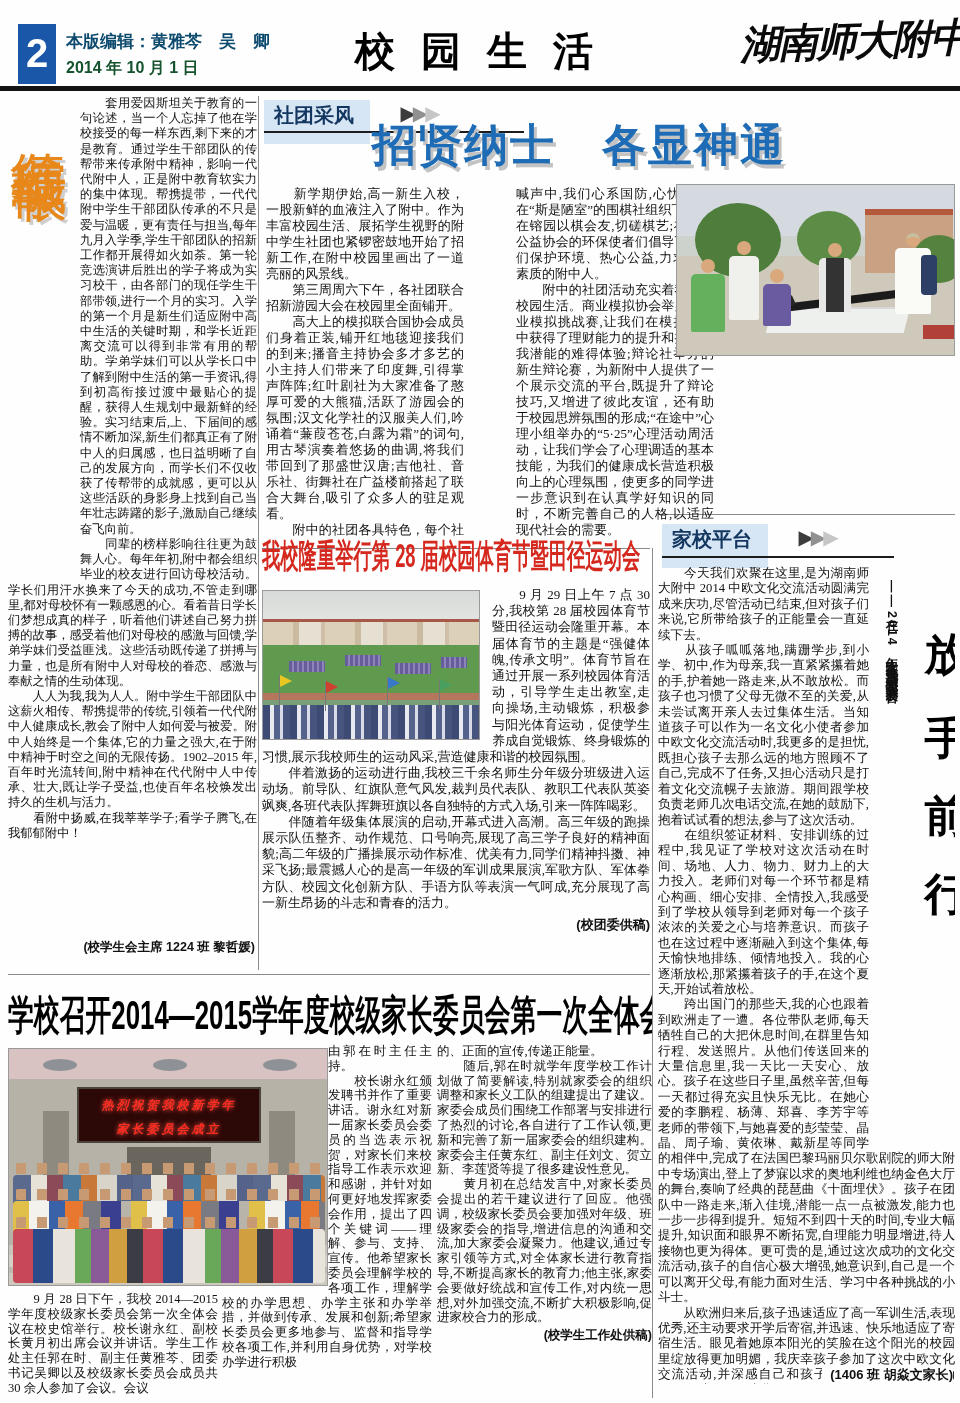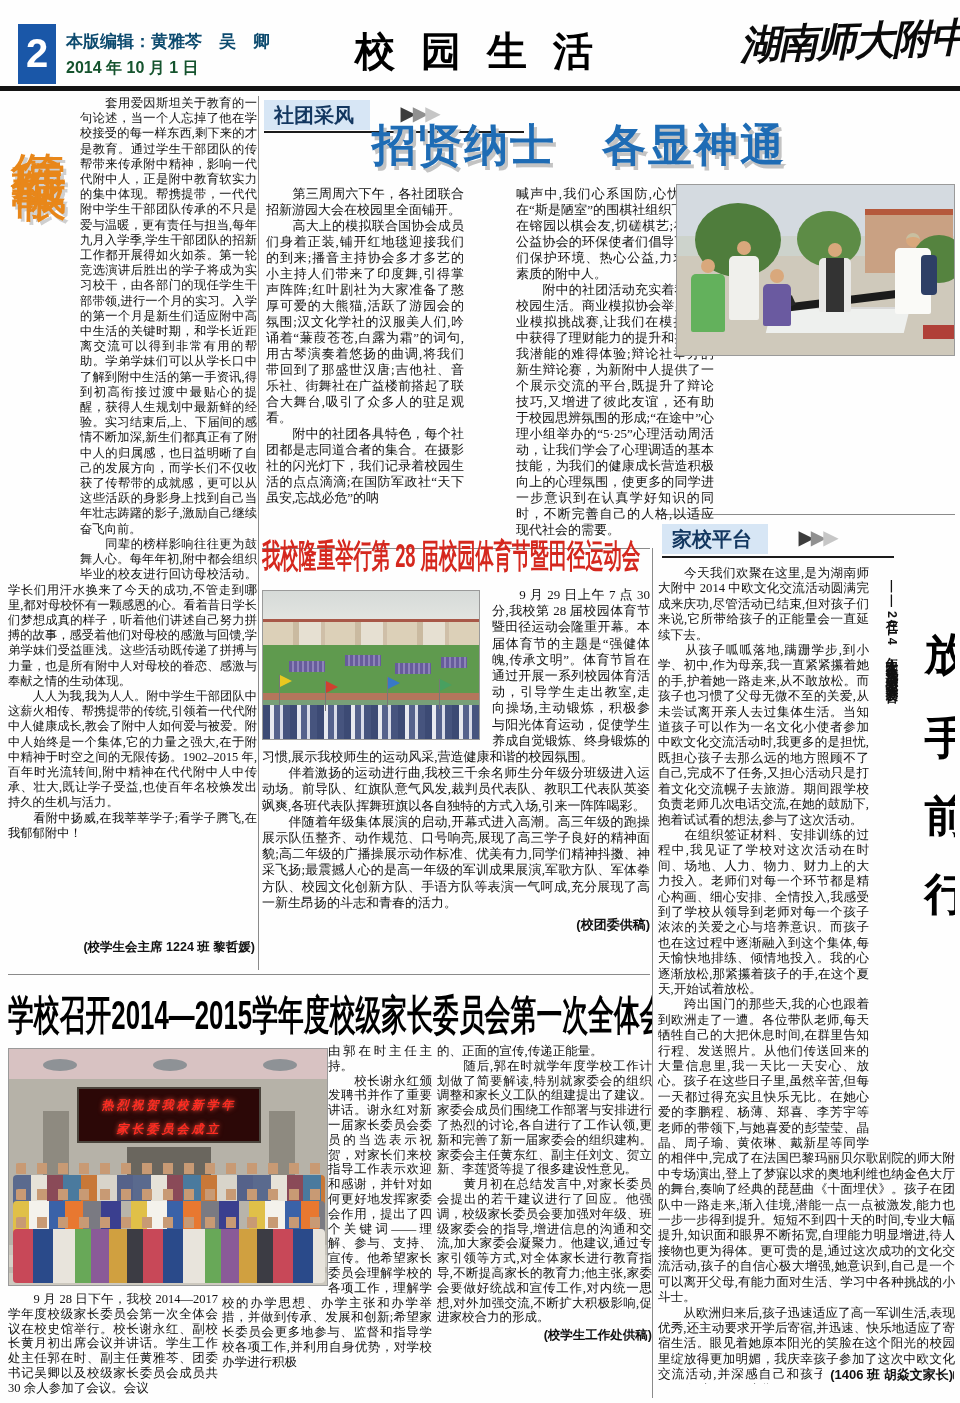--- a/index.html
+++ b/index.html
@@ -34,21 +34,21 @@
   .left-art .text-wrap { height:840px; overflow:hidden; }
   .vtitle-box { float:left; width:62px; height:470px; margin:2px 10px 4px 0; text-align:center; }
   .vtitle { writing-mode:vertical-rl; font-family:"DejaVu Serif",serif; font-weight:bold;
     font-size:36px; letter-spacing:8px; color:#e8871a; text-shadow:3px 3px 0 #cfcfcf; margin:0 auto; }
   .vtitle.g2 { margin-top:26px; }
   .left-art p { margin:0; }
   .left-art .sig { font-size:12.5px; margin-top:4px; padding-right:2px; }
   
   .sec-label { position:absolute; font-family:"Liberation Sans",sans-serif; }
   .sec-label .tag { display:inline-block; background:#d7e6f5; color:#12365f;
-    font-weight:bold; font-size:20px; padding:2px 16px 1px 10px; }
+    font-weight:bold; font-size:20px; padding:2px 16px 15px 10px; }
   .sec-label .arrows { display:inline-block; margin-left:26px; font-size:20px; letter-spacing:-3px; vertical-align:2px; }
   .arrows .a1{color:#3c3c3c;} .arrows .a2{color:#909090;} .arrows .a3{color:#c6c6c6;}
   .sec-underline { position:absolute; height:2px; background:#1c1c1c; }
   
   .club-title { position:absolute; left:372px; top:116px; width:560px;
     font-family:"DejaVu Serif",serif; font-weight:bold; font-size:44px;
     color:#1e6cb5; text-shadow:3px 4px 0 #c3c3c3; white-space:nowrap; letter-spacing:2px; }
   .club-col { position:absolute; top:186px; width:198px; height:352px; overflow:hidden;
     font-size:13px; line-height:16px; }
   .club-col3 { position:absolute; left:676px; top:362px; width:279px; height:150px; overflow:hidden;
@@ -174,20 +174,21 @@
   <div class="hrule" style="left:8px; top:974px; width:642px; height:1px;"></div>
 
   <div class="sec-label" style="left:264px; top:100px;">
     <span class="tag">社团采风</span>
     <span class="arrows"><span class="a1">▶</span><span class="a2">▶</span><span class="a3">▶</span></span>
   </div>
   <div class="sec-underline" style="left:264px; top:131px; width:260px;"></div>
   <div class="club-title">招贤纳士　各显神通</div>
 
   <div class="club-col jt" style="left:266px;">
+    <p>　　新学期伊始,高一新生入校，一股新鲜的血液注入了附中。作为丰富校园生活、展拓学生视野的附中学生社团也紧锣密鼓地开始了招新工作,在附中校园里画出了一道亮丽的风景线。</p>
     <p>　　第三周周六下午，各社团联合招新游园大会在校园里全面铺开。</p>
     <p>　　高大上的模拟联合国协会成员们身着正装,铺开红地毯迎接我们的到来;播音主持协会多才多艺的小主持人们带来了印度舞,引得掌声阵阵;红叶剧社为大家准备了憨厚可爱的大熊猫,活跃了游园会的氛围;汉文化学社的汉服美人们,吟诵着“蒹葭苍苍,白露为霜”的词句,用古琴演奏着悠扬的曲调,将我们带回到了那盛世汉唐;吉他社、音乐社、街舞社在广益楼前搭起了联合大舞台,吸引了众多人的驻足观看。</p>
     <p>　　附中的社团各具特色，每个社团都是志同道合者的集合。在摄影社的闪光灯下，我们记录着校园生活的点点滴滴;在国防军政社“天下虽安,忘战必危”的呐</p>
   </div>
   <div class="club-col jt" style="left:472px;margin-left:44px;">
     <p>喊声中,我们心系国防,心忧天下;在“斯是陋室”的围棋社组织下,我们在镕园以棋会友,切磋棋艺;在环保公益协会的环保使者们倡导下，我们保护环境、热心公益,力求做高素质的附中人。</p>
     <p>　　附中的社团活动充实着我们的校园生活。商业模拟协会举办的商业模拟挑战赛,让我们在模拟实践中获得了理财能力的提升和挑战自我潜能的难得体验;辩论社举办的新生辩论赛，为新附中人提供了一个展示交流的平台,既提升了辩论技巧,又增进了彼此友谊，还有助于校园思辨氛围的形成;“在途中”心理小组举办的“5·25”心理活动周活动，让我们学会了心理调适的基本技能，为我们的健康成长营造积极向上的心理氛围，使更多的同学进一步意识到在认真学好知识的同时，不断完善自己的人格,以适应现代社会的需要。</p>
   </div>
 
   <div class="photo p1">
@@ -295,21 +296,21 @@
       <div class="steps"></div>
       <div class="heads" style="top:114px;"></div>
       <div class="row r1"></div>
       <div class="heads" style="top:140px;"></div>
       <div class="row r2"></div>
       <div class="heads" style="top:168px;"></div>
       <div class="row r3"></div>
     </div>
 
     <div class="mcol mcolA jt">
-      <p>　　9 月 28 日下午，我校 2014—2017 学年度校级家长委员会第一次全体会议在校史馆举行。校长谢永红、副校长黄月初出席会议并讲话。学生工作处主任郭在时、副主任黄雅芩、团委书记吴卿以及校级家长委员会成员共 30 余人参加了会议。会议</p>
+      <p>　　9 月 28 日下午，我校 2014—2015 学年度校级家长委员会第一次全体会议在校史馆举行。校长谢永红、副校长黄月初出席会议并讲话。学生工作处主任郭在时、副主任黄雅芩、团委书记吴卿以及校级家长委员会成员共 30 余人参加了会议。会议</p>
     </div>
     <div class="mcol mcolC jt">
       <p>的、正面的宣传,传递正能量。</p>
       <p>　　随后,郭在时就学年度学校工作计划做了简要解读,特别就家委会的组织调整和家长义工队的组建提出了建议。家委会成员们围绕工作部署与安排进行了热烈的讨论,各自进行了工作认领,更新和完善了新一届家委会的组织建构。家委会主任黄东红、副主任刘文、贺立新、李莲贤等提了很多建设性意见。</p>
       <p>　　黄月初在总结发言中,对家长委员会提出的若干建议进行了回应。他强调，校级家长委员会要加强对年级、班级家委会的指导,增进信息的沟通和交流,加大家委会凝聚力。他建议,通过专家引领等方式,对全体家长进行教育指导,不断提高家长的教育力;他主张,家委会要做好统战和宣传工作,对内统一思想,对外加强交流,不断扩大积极影响,促进家校合力的形成。</p>
       <div class="sig">(校学生工作处供稿)</div>
     </div>
     <div class="mcol mcolB jt">
       <div class="spacer"></div>
       <p>由郭在时主任主持。</p>

